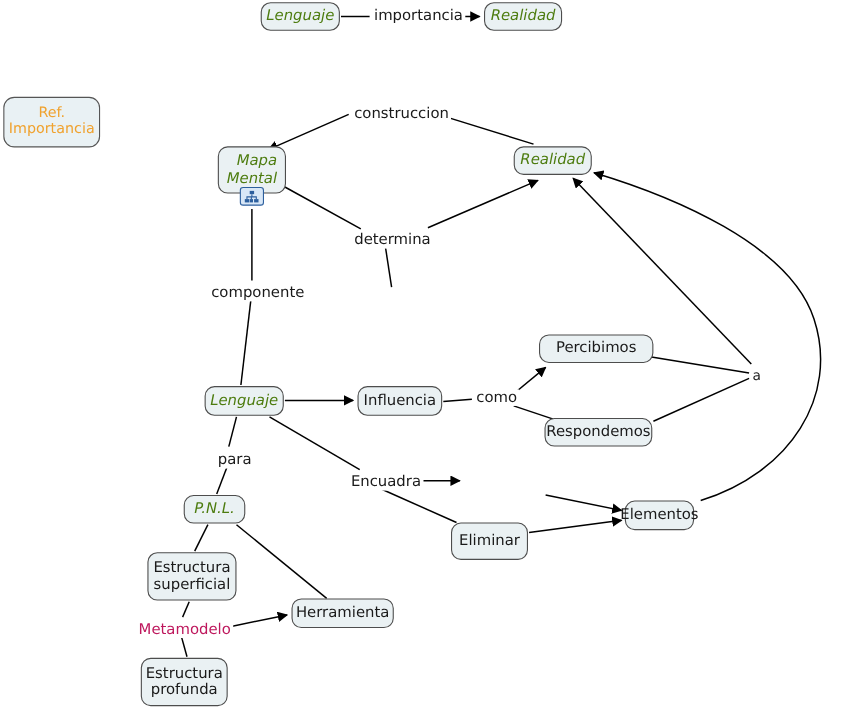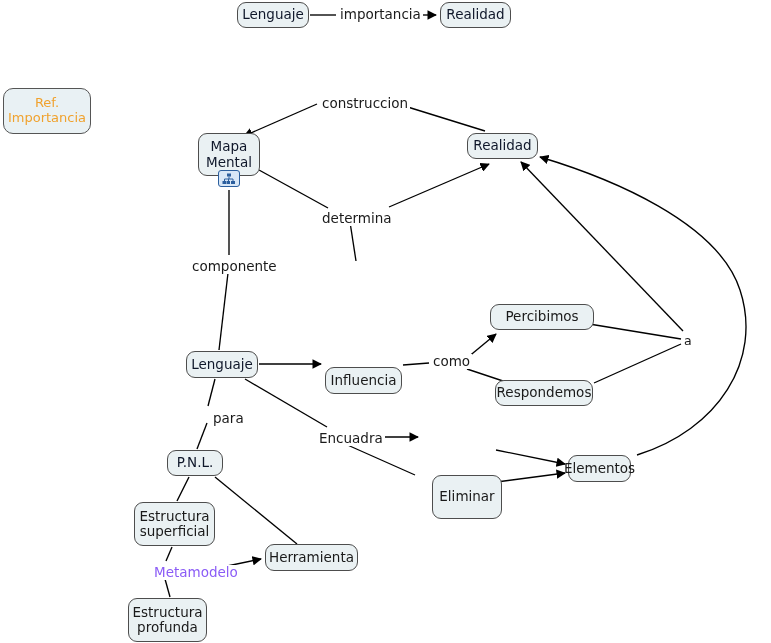--- a/index.html
+++ b/index.html
@@ -37,39 +37,39 @@
     align-items: center;
     justify-content: center;
     text-align: center;
     line-height: 1.12;
     color: #1a1a1a;
     font-size: 13.5px;
     padding: 2px 4px;
     white-space: pre-line;
     z-index: 3;
   }
-  .node.red   { color: #0f172a; }
+  .node.red   { color: #4d7c0f; font-style: italic; }
   .node.ref   {
     color: #f0a22e;
     background: #e9f1f4;
     border-color: #555555;
     border-radius: 10px;
     font-size: 13px;
   }
   .linklabel {
     position: absolute;
     font-size: 13.5px;
     color: #1a1a1a;
     background: #ffffff;
     white-space: nowrap;
     line-height: 1.1;
     padding: 0 2px;
     z-index: 4;
   }
-  .linklabel.red { color: #8b5cf6; margin-left: 28px; }
+  .linklabel.red { color: #be185d; }
   .linklabel.tiny { font-size: 12.5px; padding: 0 1px; }
   .childicon {
     position: absolute;
     width: 22px;
     height: 17px;
     box-sizing: border-box;
     border: 1.2px solid #2c5f9e;
     border-radius: 3px;
     background: #d8e7f7;
     z-index: 6;
@@ -133,29 +133,29 @@
       <line x1="165" y1="579" x2="170" y2="597"></line>
       <line x1="208" y1="570" x2="261" y2="559" marker-end="url(#arrow)"></line>
 
     </g>
   </svg>
 
   <div class="node red" style="left:237px;top:2px;width:72px;height:26px;">Lenguaje</div>
   <div class="node red" style="left:440px;top:2px;width:71px;height:26px;">Realidad</div>
   <div class="node ref" style="left:3px;top:88px;width:88px;height:46px;">Ref.
 Importancia</div>
-  <div class="node red" style="left:198px;top:133px;width:62px;height:43px;">Mapa
+  <div class="node red" style="left:198px;top:133px;width:62px;height:43px;text-align:right;">Mapa
 Mental</div>
   <div class="node red" style="left:467px;top:133px;width:71px;height:26px;">Realidad</div>
   <div class="node red" style="left:186px;top:351px;width:72px;height:27px;">Lenguaje</div>
-  <div class="node" style="left:325px;top:351px;width:77px;height:27px;margin-top:16px;">Influencia</div>
+  <div class="node" style="left:325px;top:351px;width:77px;height:27px;">Influencia</div>
   <div class="node" style="left:490px;top:304px;width:104px;height:26px;">Percibimos</div>
   <div class="node" style="left:495px;top:380px;width:98px;height:26px;">Respondemos</div>
   <div class="node red" style="left:167px;top:450px;width:56px;height:26px;">P.N.L.</div>
-  <div class="node" style="left:432px;top:475px;width:70px;height:44px;">Eliminar</div>
+  <div class="node" style="left:410px;top:475px;width:70px;height:34px;">Eliminar</div>
   <div class="node" style="left:568px;top:455px;width:63px;height:27px;">Elementos</div>
   <div class="node" style="left:134px;top:502px;width:81px;height:44px;">Estructura
 superficial</div>
   <div class="node" style="left:265px;top:544px;width:93px;height:27px;">Herramienta</div>
   <div class="node" style="left:128px;top:598px;width:79px;height:44px;">Estructura
 profunda</div>
 
   <div class="childicon" style="left:218px;top:170px;">
     <svg width="14" height="12" viewBox="0 0 14 12">
       <rect x="5" y="0.5" width="4" height="3" fill="#2c5f9e"></rect>
@@ -165,17 +165,17 @@
       <path d="M7 3.5 L7 6 M2.5 8 L2.5 6 L11 6 L11 8 M6.5 6 L6.5 8" stroke="#2c5f9e" stroke-width="1" fill="none"></path>
     </svg>
   </div>
 
   <div class="linklabel" style="left:338px;top:7px;">importancia</div>
   <div class="linklabel" style="left:320px;top:96px;">construccion</div>
   <div class="linklabel" style="left:320px;top:211px;">determina</div>
   <div class="linklabel" style="left:190px;top:259px;">componente</div>
   <div class="linklabel" style="left:431px;top:354px;">como</div>
   <div class="linklabel tiny" style="left:683px;top:334px;">a</div>
-  <div class="linklabel" style="left:196px;top:411px;margin-left:15px;">para</div>
+  <div class="linklabel" style="left:196px;top:411px;">para</div>
   <div class="linklabel" style="left:317px;top:431px;">Encuadra</div>
   <div class="linklabel red" style="left:124px;top:565px;">Metamodelo</div>
 
 </div>
 
 </body></html>

